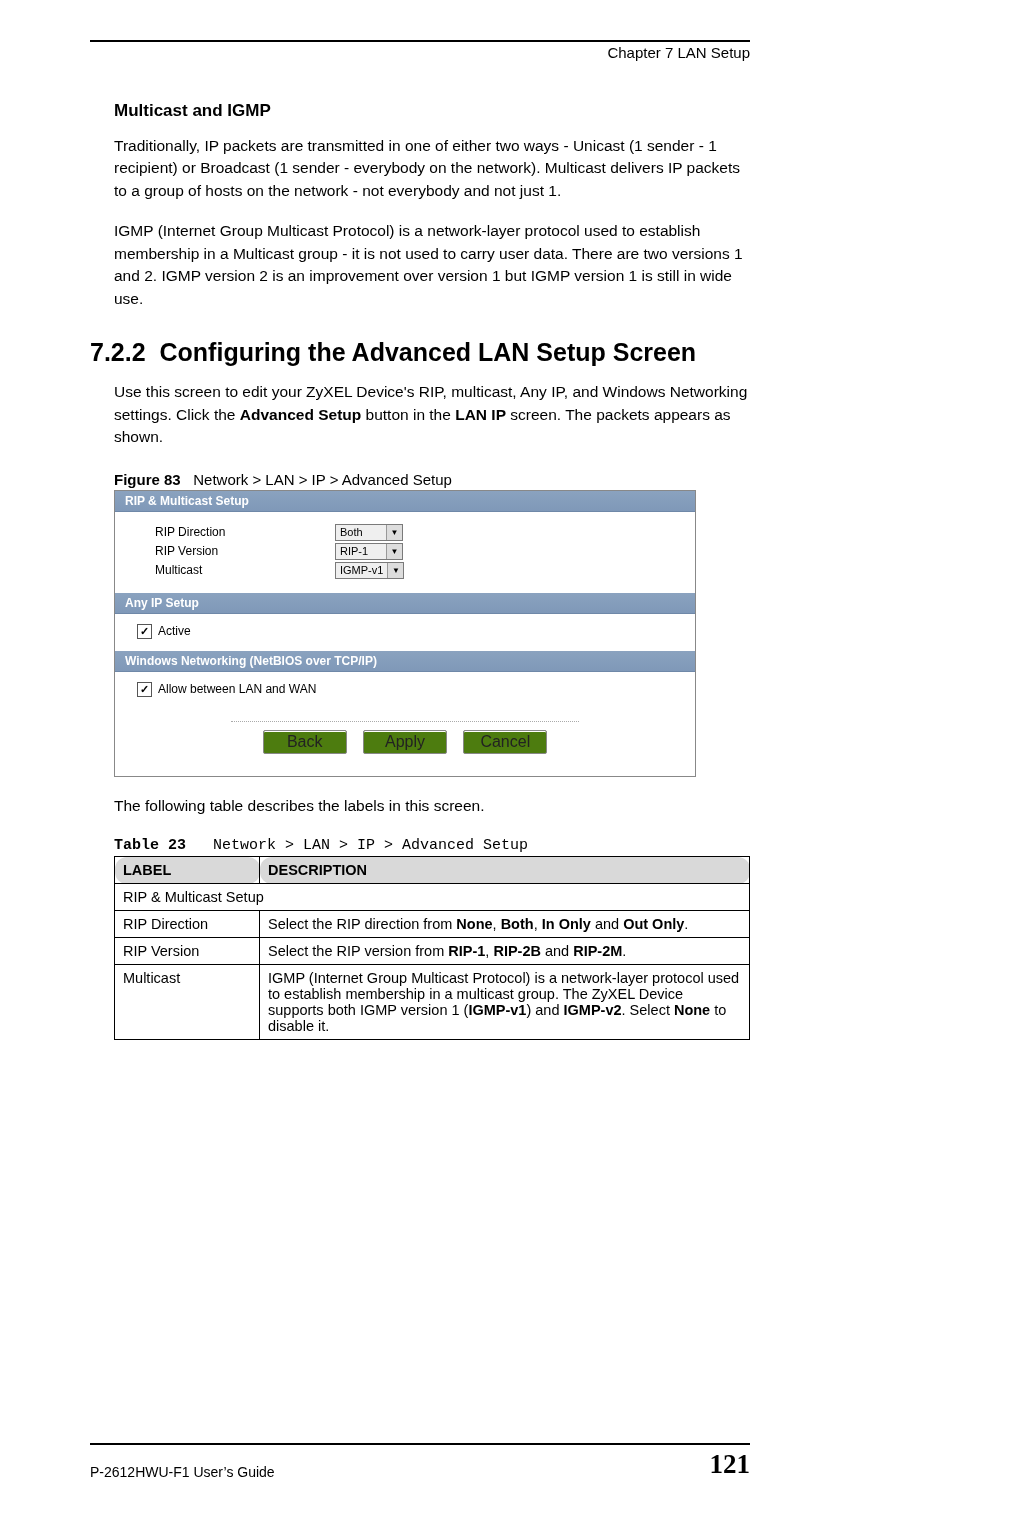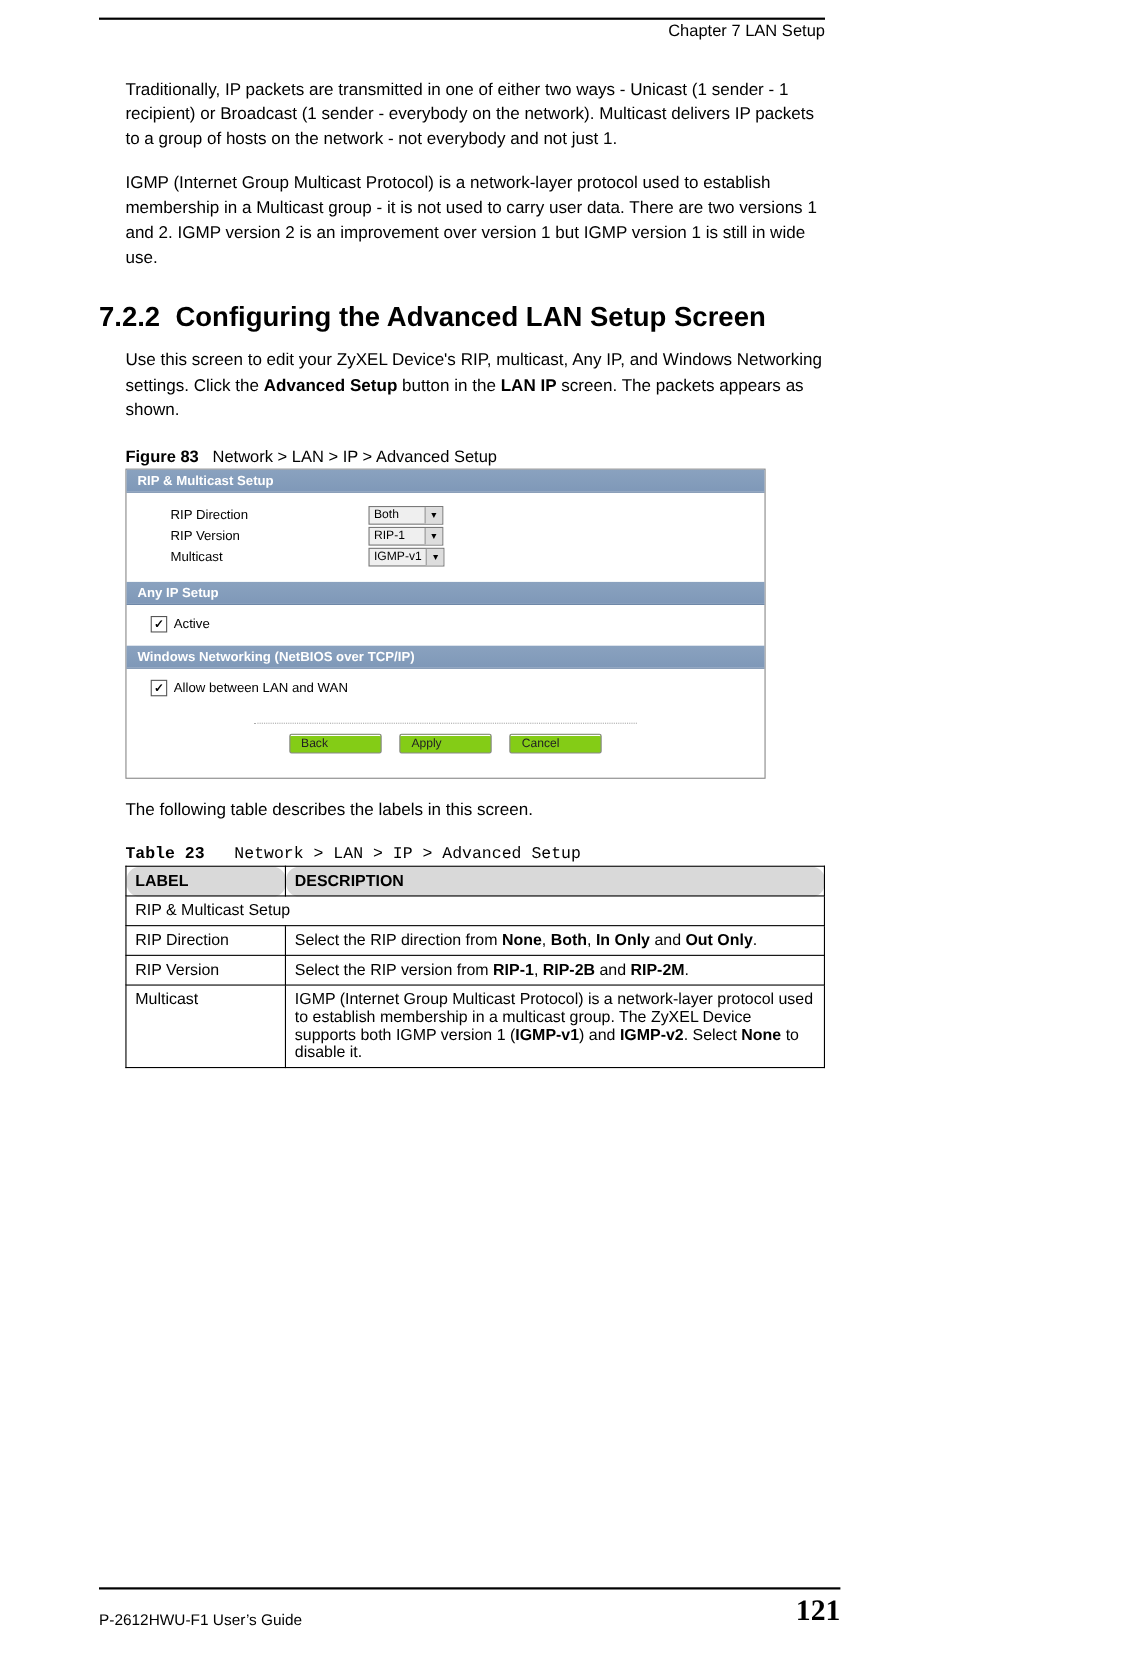--- a/index.html
+++ b/index.html
@@ -8,21 +8,21 @@
     font-family: Verdana, Geneva, sans-serif;
     font-size: 15.5px;
     color: #000;
     background: #fff;
   }
   .page {
     width: 840px;
     height: 1524px;
     position: relative;
     box-sizing: border-box;
-    padding: 12px 90px 40px 90px;
+    padding: 36px 90px 40px 90px;
   }
   .top-rule { border-top: 2px solid #000; margin-top: 4px; }
   .top-header {
     display: flex;
     justify-content: flex-end;
     font-family: Arial, Helvetica, sans-serif;
     font-size: 15px;
     margin-top: 2px;
     margin-bottom: 4px;
   }
@@ -111,27 +111,27 @@
     padding: 12px 0 22px 0;
     text-align: center;
   }
   .dotted-top { border-top: 1px dotted #aaa; width: 60%; margin: 0 auto; }
   .win-btn {
     display:inline-block;
     min-width: 62px;
     padding: 2px 10px;
     margin: 0 6px;
     font-family: Tahoma, sans-serif;
-    font-size: 11px;
+    font-size: 16px;
     color:#222;
-    background: #84cc16;
+    background: #4d7c0f;
     border: 1px solid #888;
     border-radius: 2px;
     box-shadow: inset 0 1px 0 #fff;
-    text-align:left;
+    text-align:center;
   }
   .tabcap {
     font-family: Liberation Mono, monospace;
     font-size: 15px;
     margin: 20px 0 2px 0;
   }
   .tabcap .tabnum { font-weight: bold; }
   table.desc {
     border-collapse: collapse;
     width: 100%;
@@ -146,21 +146,21 @@
   table.desc th {
     background: #d9d9d9;
     font-family: Arial, Helvetica, sans-serif;
     font-weight: bold;
     color:#000;
     border-radius:12px;
   }
   table.desc .col1 { width: 128px; }
   .footer {
     position: absolute;
-    left: 90px; right: 76px;
+    left: 90px; right: 90px;
     bottom: 44px;
   }
   .footer-rule { border-top: 2px solid #000; }
   .footer-row {
     display: flex;
     justify-content: space-between;
     align-items: flex-end;
     margin-top: 4px;
   }
   .footer-left {
@@ -176,20 +176,21 @@
 </style>
 </head>
 <body>
 
 <div class="page">
   <div class="top-rule"></div>
   <div class="top-header">Chapter 7 LAN Setup</div>
 
   <div class="content">
     <div class="indent1">
+      <div class="h4">Multicast and IGMP</div>
       <p class="para">Traditionally, IP packets are transmitted in one of either two ways - Unicast (1 sender - 1 recipient) or Broadcast (1 sender - everybody on the network). Multicast delivers IP packets to a group of hosts on the network - not everybody and not just 1.</p>
       <p class="para">IGMP (Internet Group Multicast Protocol) is a network-layer protocol used to establish membership in a Multicast group - it is not used to carry user data. There are two versions 1 and 2. IGMP version 2 is an improvement over version 1 but IGMP version 1 is still in wide use.</p>
     </div>
 
     <div class="h2">
       <span>7.2.2</span>&nbsp;&nbsp;<span>Configuring the Advanced LAN Setup Screen</span>
     </div>
 
     <div class="indent1">
       <p class="para">

